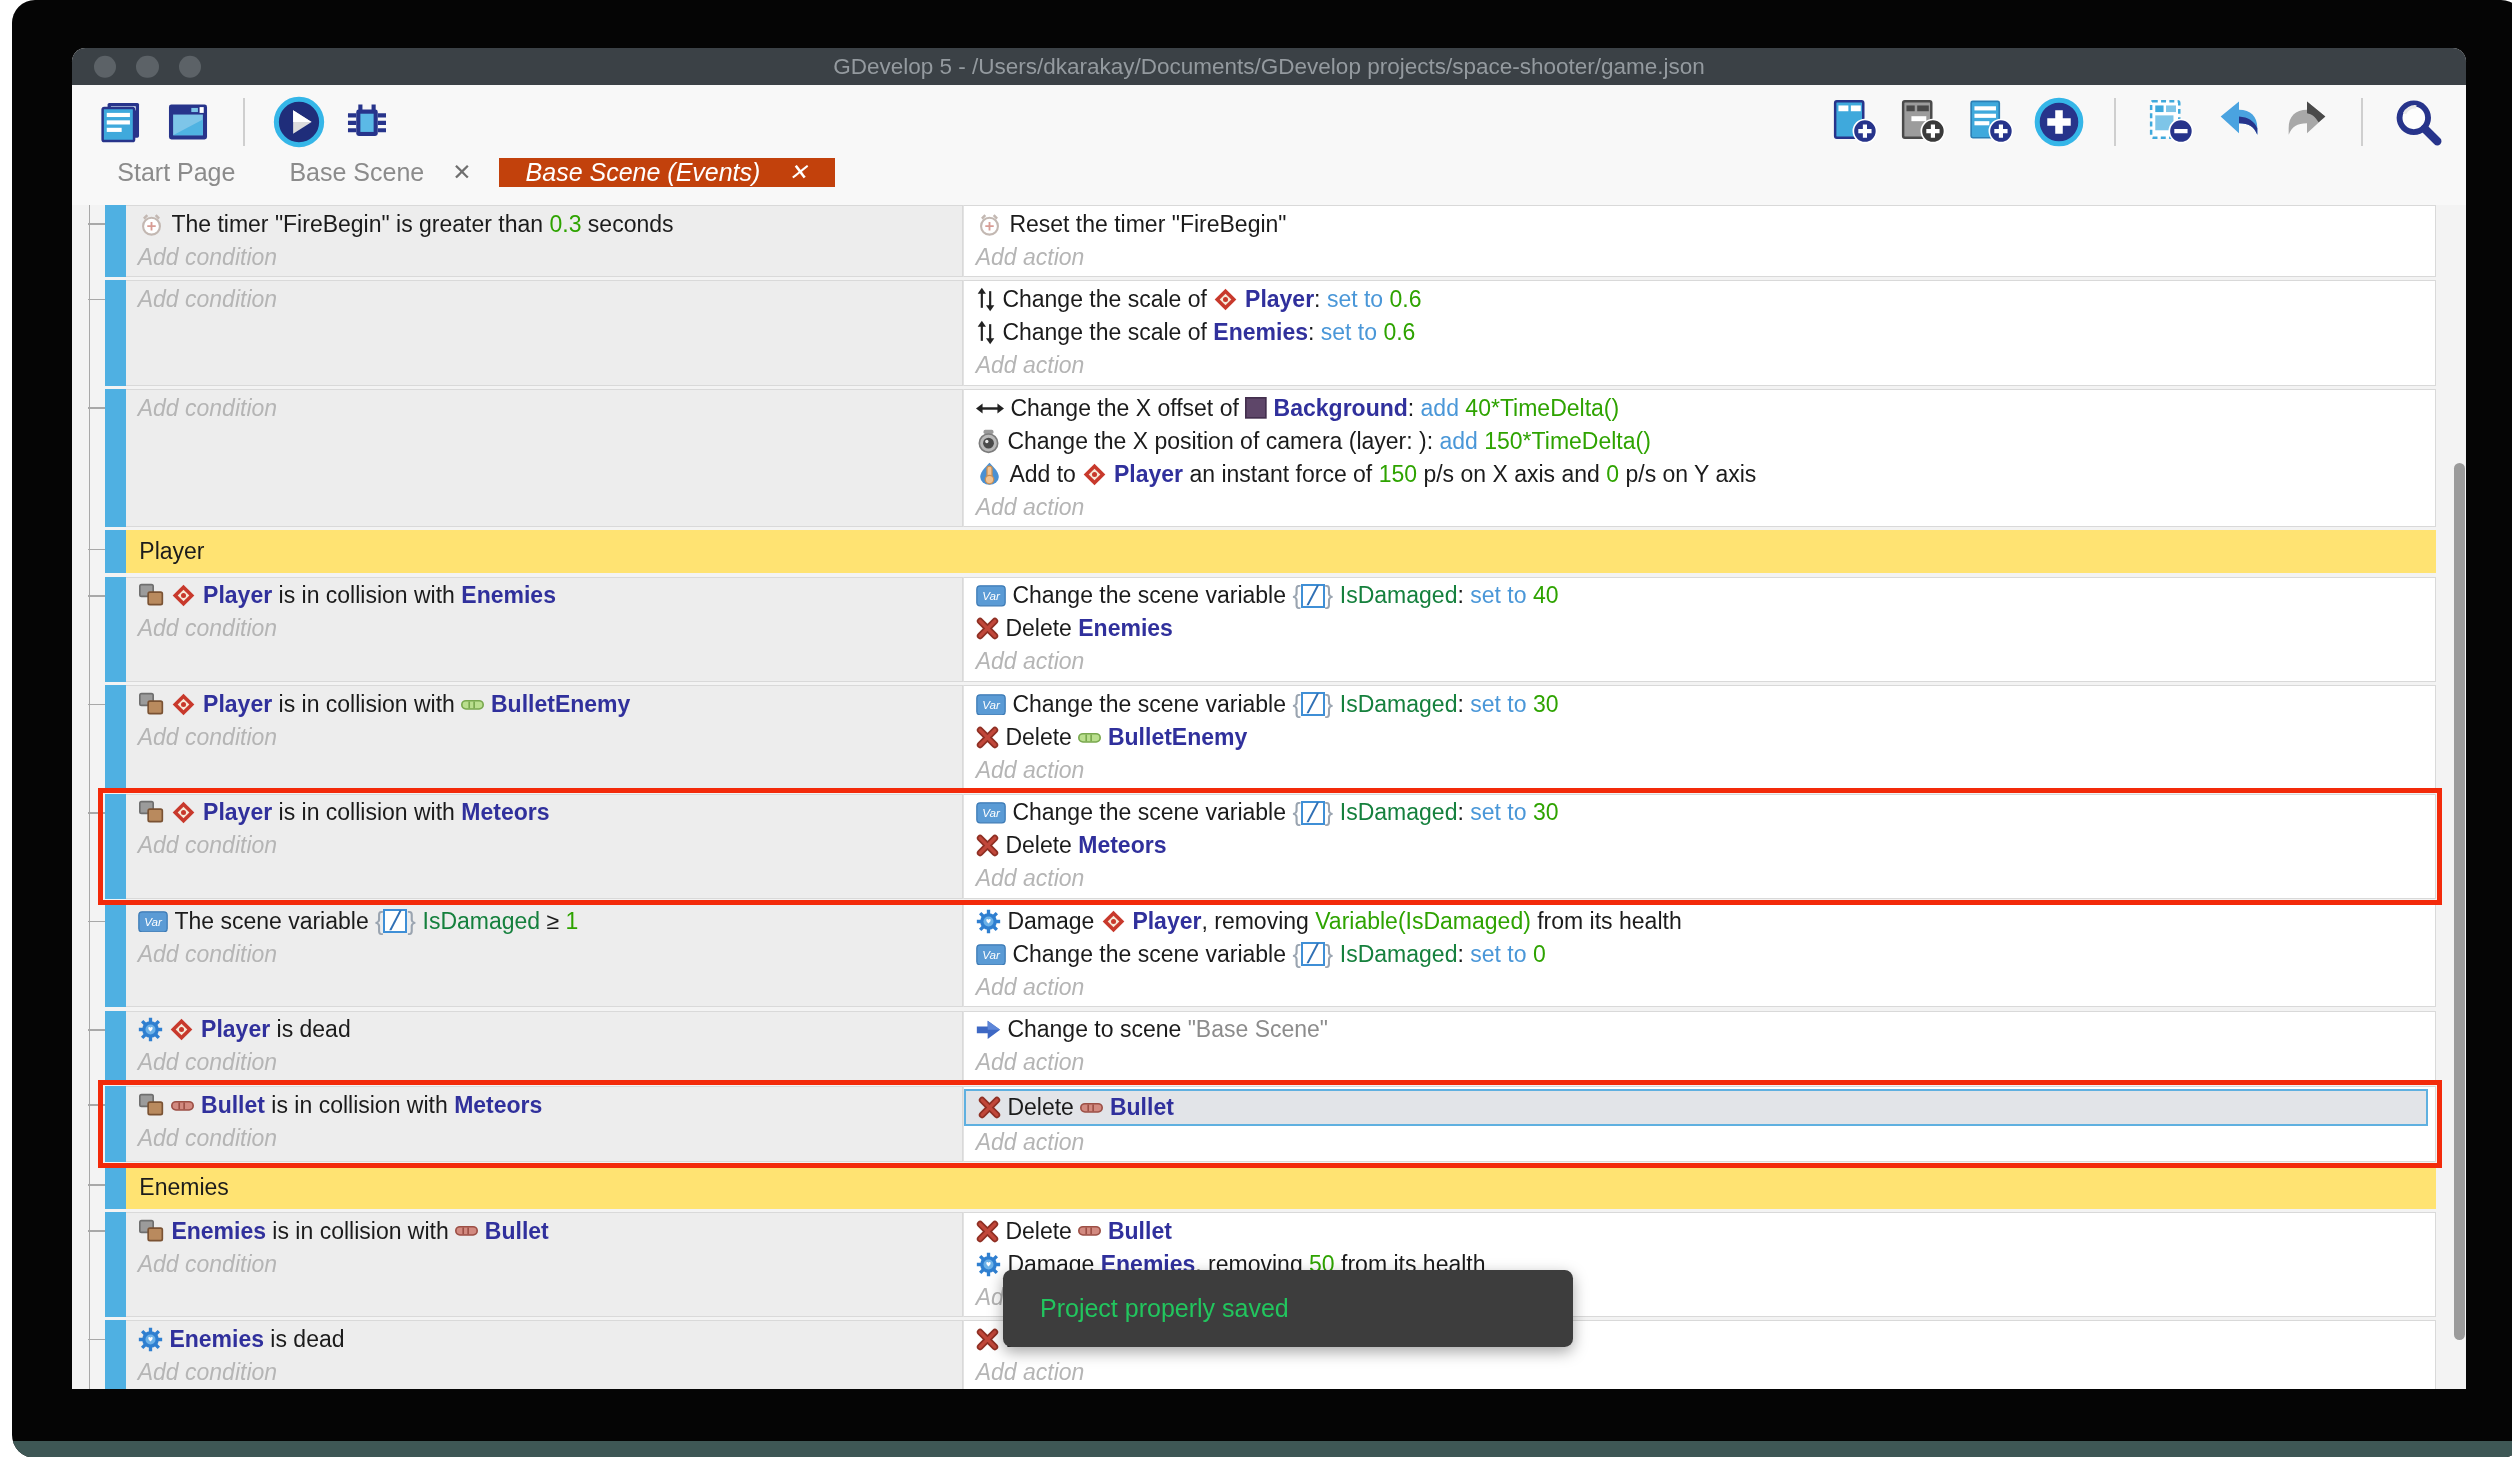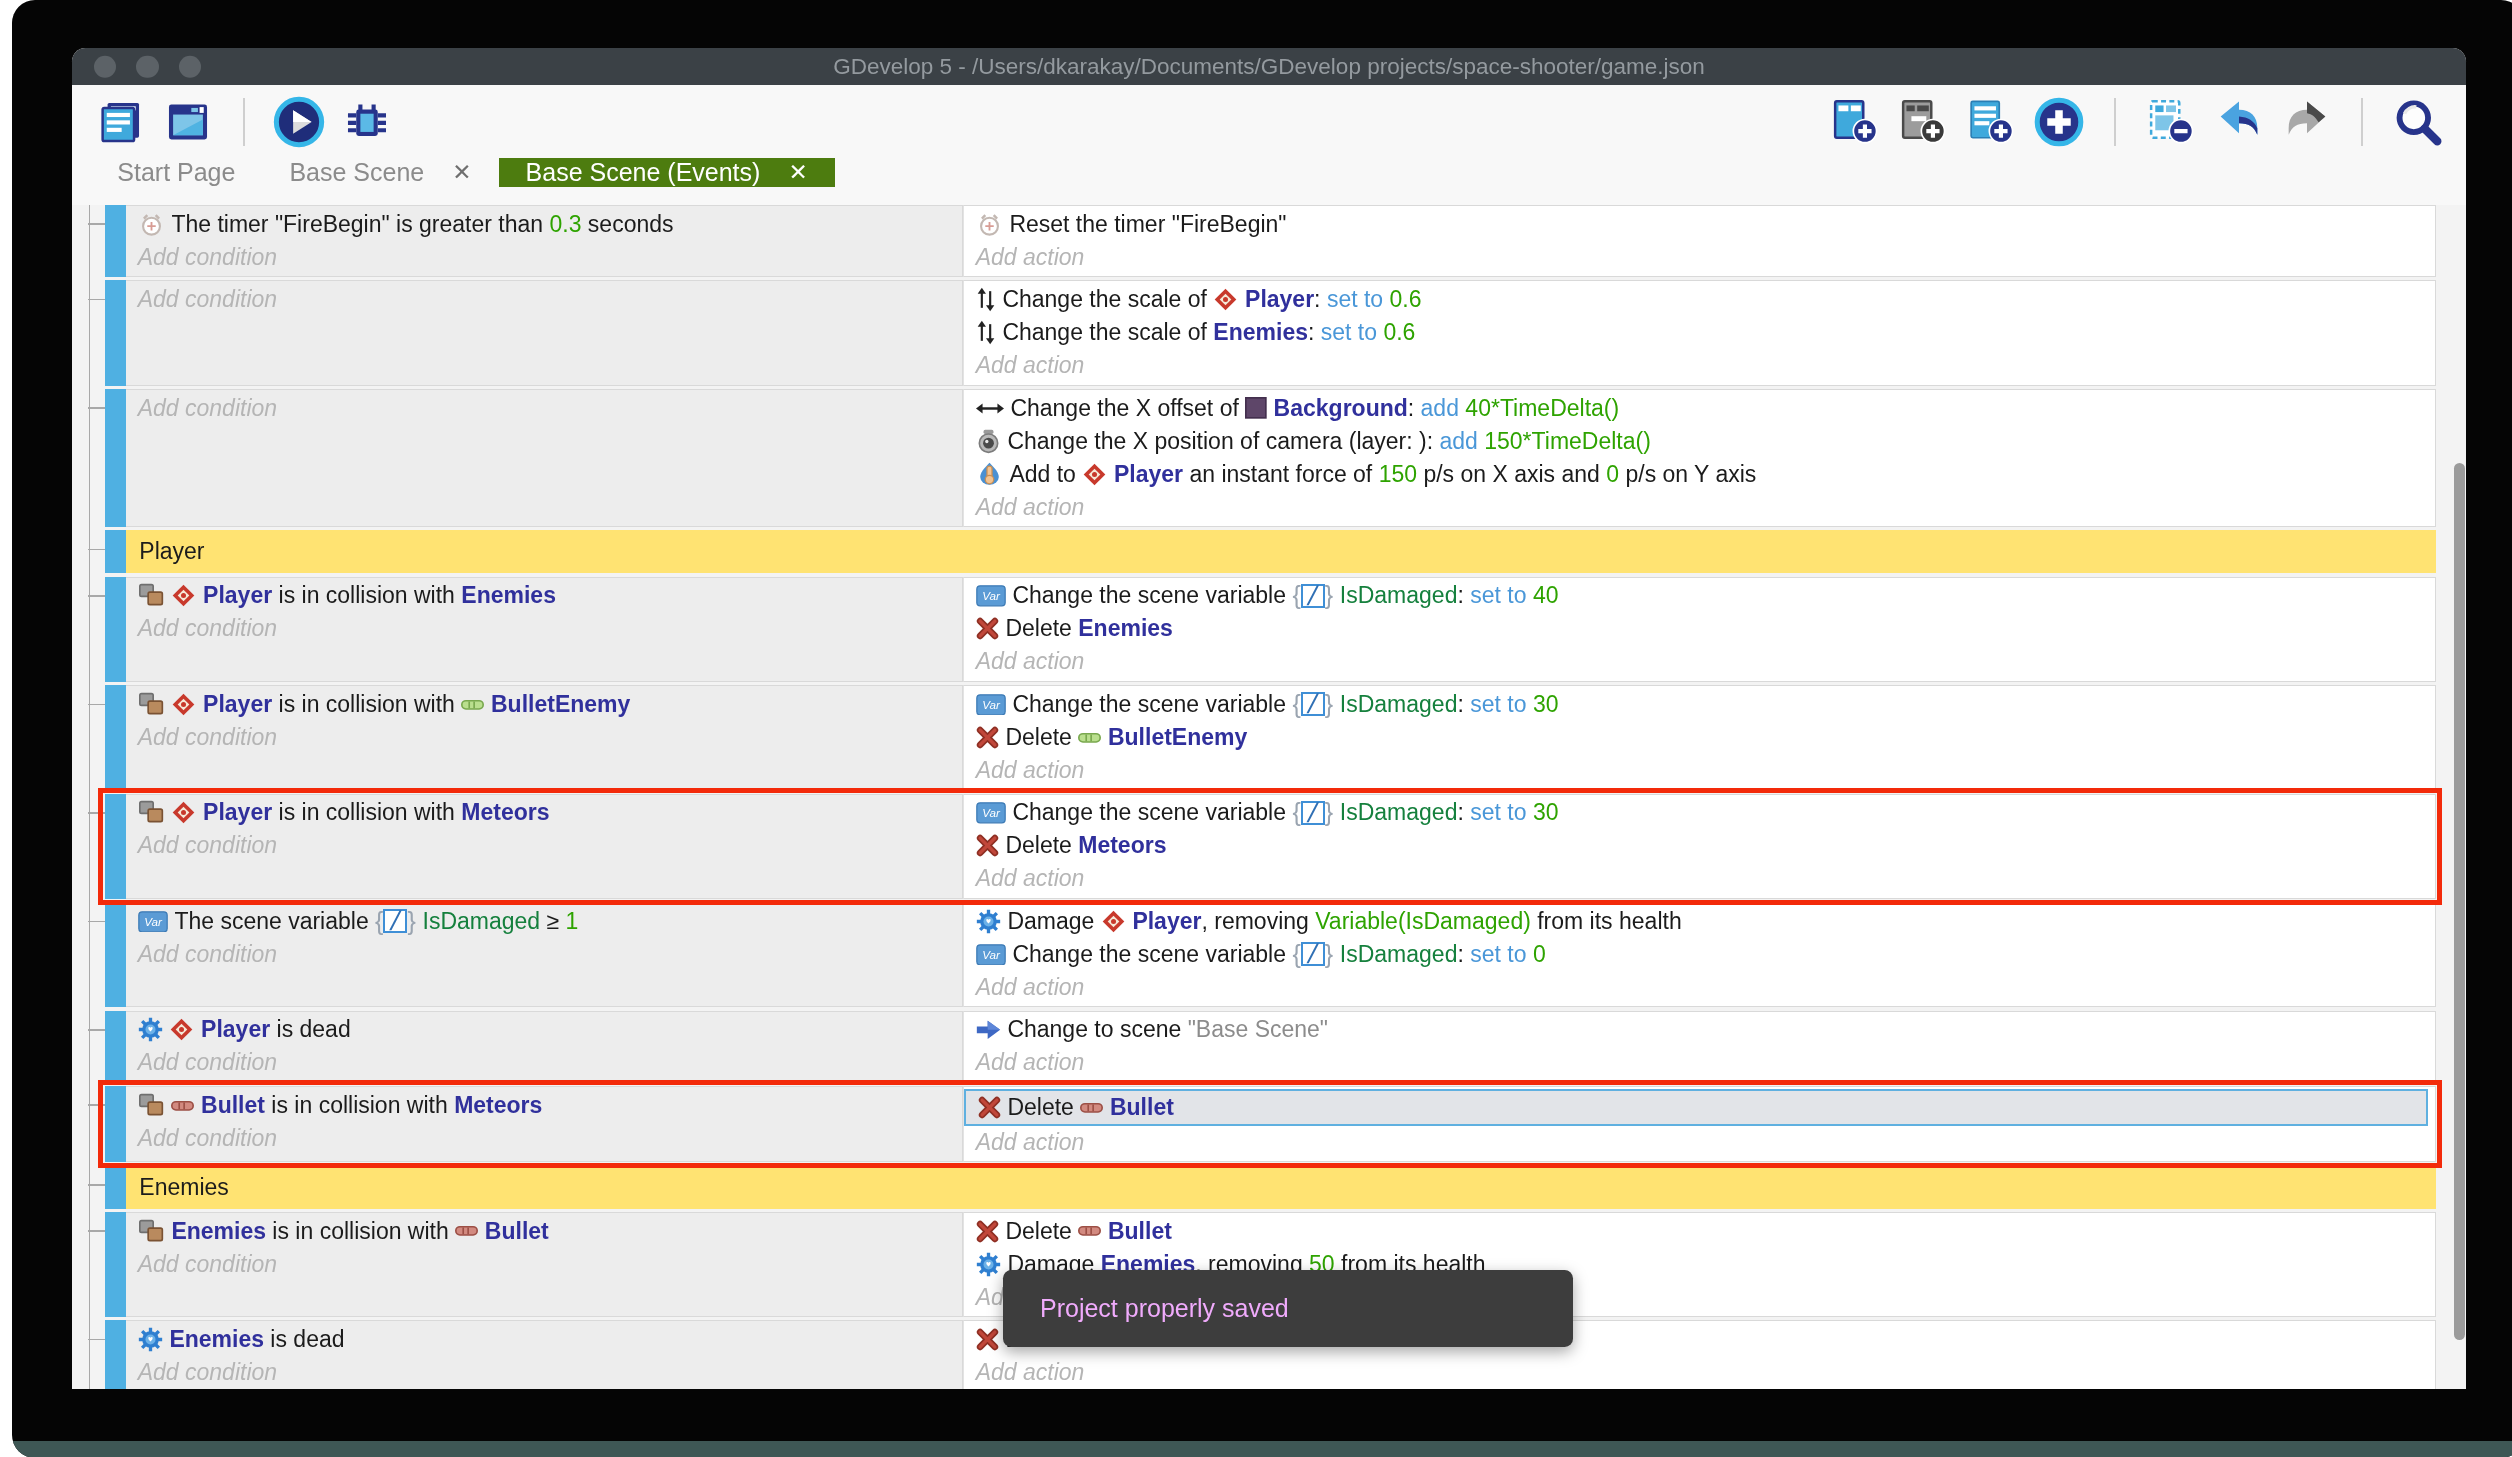--- a/index.html
+++ b/index.html
@@ -15,21 +15,21 @@
   .toolbar{height:73px;display:flex;align-items:center;padding:0 21.7px;background:#f8f8f8;}
   .tb-group{display:flex;align-items:center;gap:15px;}
   .tb-sep{width:1.7px;height:48px;background:#cfcfcf;margin:0 13.3px;}
   .tb-btn{display:flex;align-items:center;justify-content:center;width:53px;height:53px;cursor:pointer;}
   .tb-btn svg{display:block;}
   .tb-spacer{flex:1;}
   
   .tabbar{height:47px;display:flex;align-items:flex-start;background:#f8f8f8;padding-left:18.3px;}
   .tab{display:flex;align-items:center;padding:0 27px;font-size:25px;color:#8b8b8b;white-space:nowrap;}
   .tab .close{margin-left:28px;font-size:23px;color:#6f6f6f;}
-  .tab.active{background:#4d7c0f;color:#fff;}
+  .tab.active{background:#c2410c;color:#fff;font-style:italic;}
   .tab.active .close{color:#fff;}
   
   .sheet{position:relative;height:1184px;background:#f3f3f3;overflow:hidden;}
   .tree-line{position:absolute;left:16.7px;top:0;bottom:0;width:1.7px;background:#a8a8a8;}
   .events{position:absolute;left:33px;top:0;width:2331px;}
   .block{display:flex;margin-bottom:3.3px;position:relative;}
   .block .tick{position:absolute;left:-17.5px;top:18.3px;width:17.5px;height:1.7px;background:#a8a8a8;}
   .color-bar{width:21px;background:#4fb0e2;flex:none;}
   .cond{width:836px;flex:none;background:#ededed;border:0.8px solid #d9d9d9;border-left:none;padding:1.7px 0 2.5px;}
   .act{flex:1;background:#ffffff;border:0.8px solid #d9d9d9;border-left:0.8px solid #e3e3e3;padding:1.7px 0 2.5px;}
@@ -47,21 +47,21 @@
   .s-purple{color:#15803d;}
   .s-quote{color:#8c8c8c;}
   .line.placeholder{color:#b5b5b5;font-style:italic;}
   .block.highlight{z-index:2;}
   .block.highlight::after{content:"";position:absolute;left:-6.7px;top:-5.8px;right:-5.8px;bottom:-5.8px;border:5.8px solid #f32a0a;pointer-events:none;}
   .varbadge{display:inline-flex;align-items:center;margin-right:5px;}
   .varbadge .brace{color:#9aa4b0;font-size:25px;}
   .varbadge .vbox{display:inline-flex;align-items:center;justify-content:center;width:20px;height:20px;border:2.5px solid #3f8fd6;background:#fff;color:#2f6fb4;font-size:16.7px;font-weight:bold;line-height:1;}
   
   .toast{position:absolute;left:931px;top:1065px;width:533px;height:77px;background:#3d3d3d;border-radius:8.3px;display:flex;align-items:center;padding-left:37px;z-index:10;box-shadow:0 5px 15px rgba(0,0,0,.35);}
-  .toast-text{color:#f0abfc;font-size:25px;}
+  .toast-text{color:#22c55e;font-size:25px;}
   
   .scroll-thumb{position:absolute;right:0.8px;top:258px;width:11.7px;height:877px;border-radius:5.8px;background:#9b9b9b;z-index:5;cursor:pointer;}
 </style>
 </head>
 <body>
 
 <div class="canvas">
   <div class="desktop-edge"></div>
   <div class="window">
 

